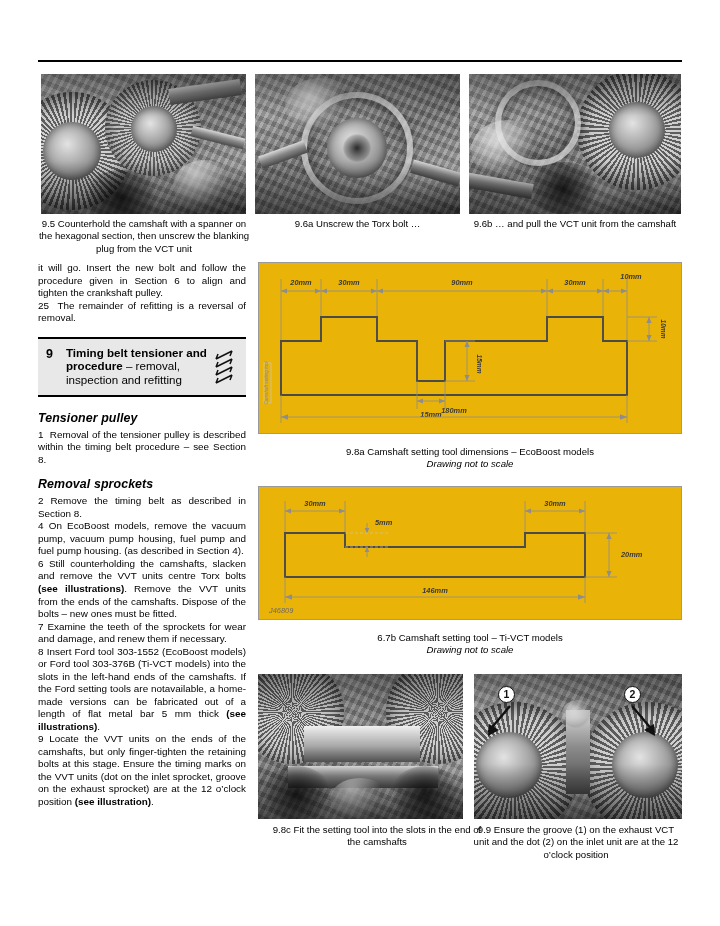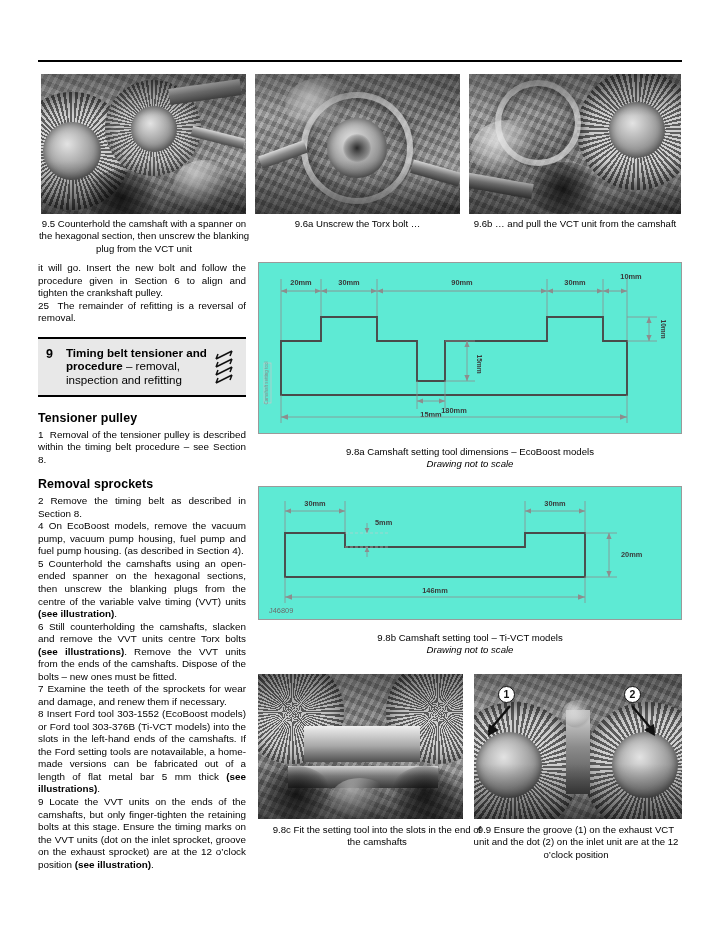--- a/index.html
+++ b/index.html
@@ -122,30 +122,31 @@
     padding-top: 1px;
   }
   .sect-title {
     font-size: 11.6px; line-height: 1.18; flex: 1 1 auto; padding-right: 2px;
   }
   .sect-title .strong { font-weight: 700; }
   .sect-title .light { font-weight: 400; text-align: right; }
   .spanner-icon { flex: 0 0 26px; width: 26px; height: 40px; margin-top: 1px; }
 
   .sub-head {
-    font-size: 12.4px; font-weight: 700; 
+    font-size: 12.4px; font-weight: 700; font-style: italic;
     margin: 2px 0 4px 0; letter-spacing: .1px;
   }
   .gap { height: 9px; }
 
   
   .drawing {
     position: absolute;
-    background: #5eead4;
+    background: #eab308;
     border: 1.3px solid #9a9a9a;
+    font-style: italic;
   }
   .drawing svg { display: block; }
 
   .dim-txt { font-family: "Liberation Sans", sans-serif; font-size: 7.4px; font-weight: 700; fill: #3a3a3a; }
   .dim-txt-sm { font-family: "Liberation Sans", sans-serif; font-size: 6.6px; font-weight: 700; fill: #3a3a3a; }
   .ref-txt { font-family: "Liberation Sans", sans-serif; font-size: 7.4px; fill: #6a6a6a; }
   .side-txt { font-family: "Liberation Sans", sans-serif; font-size: 4.6px; fill: #8a8a8a; }
 
   
   .callout {
@@ -228,21 +229,20 @@
 
     <div class="sub-head">Tensioner pulley</div>
     <p class="body-p"><span class="step-num">1</span>&nbsp; <span>Removal of the tensioner pulley is described within the timing belt procedure – see Section 8.</span></p>
 
     <div class="gap"></div>
 
     <div class="sub-head">Removal sprockets</div>
 
     <p class="body-p"><span class="step-num">2</span> <span>Remove the timing belt as described in Section 8.</span></p>
     <p class="body-p"><span class="step-num">4</span> <span>On EcoBoost models, remove the vacuum pump, vacuum pump housing, fuel pump and fuel pump housing. (as described in Section 4).</span></p>
-    <p class="body-p"><span class="step-num">5</span> <span>Counterhold the camshafts using an open-ended spanner on the hexagonal sections, then unscrew the blanking plugs from the centre of the variable valve timing (VVT) units </span><b>(see illustration)</b><span>.</span></p>
     <p class="body-p"><span class="step-num">6</span> <span>Still counterholding the camshafts, slacken and remove the VVT units centre Torx bolts </span><b>(see illustrations)</b><span>. Remove the VVT units from the ends of the camshafts. Dispose of the bolts – new ones must be fitted.</span></p>
     <p class="body-p"><span class="step-num">7</span> <span>Examine the teeth of the sprockets for wear and damage, and renew them if necessary.</span></p>
     <p class="body-p"><span class="step-num">8</span> <span>Insert Ford tool 303-1552 (EcoBoost models) or Ford tool 303-376B (Ti-VCT models) into the slots in the left-hand ends of the camshafts. If the Ford setting tools are notavailable, a home-made versions can be fabricated out of a length of flat metal bar 5 mm thick </span><b>(see illustrations)</b><span>.</span></p>
     <p class="body-p"><span class="step-num">9</span> <span>Locate the VVT units on the ends of the camshafts, but only finger-tighten the retaining bolts at this stage. Ensure the timing marks on the VVT units (dot on the inlet sprocket, groove on the exhaust sprocket) are at the 12 o’clock position </span><b>(see illustration)</b><span>.</span></p>
   </div>
 
   <div class="drawing" style="left:258px; top:262px; width:424px; height:172px;">
     <svg width="422" height="170" viewBox="0 0 422 170">
 
       <g stroke="#8d8d8d" stroke-width="0.8">
@@ -390,21 +390,21 @@
       </g>
       <g fill="#8d8d8d">
         <path d="M26 110 l7 -2.8 v5.6 z"></path>
           <path d="M326 110 l-7 -2.8 v5.6 z"></path>
       </g>
       <text class="dim-txt" x="176" y="106" text-anchor="middle">146mm</text>
 
       <text class="ref-txt" x="10" y="126">J46809</text>
     </svg>
   </div>
-  <div class="caption" style="left:258px; top:632px; width:424px;">9.8b Camshaft setting tool – Ti-VCT models</div>
+  <div class="caption" style="left:258px; top:632px; width:424px;">6.7b Camshaft setting tool – Ti-VCT models</div>
   <div class="cap-sub" style="left:258px; top:644px; width:424px;">Drawing not to scale</div>
 
   <div class="photo" style="left:258px; top:674px; width:205px; height:145px;">
     <div class="grain"></div>
     <div class="gear" style="left:-18px; top:-14px; width:104px; height:104px;"></div>
     <div class="gear" style="left:128px; top:-14px; width:104px; height:104px;"></div>
     <div class="bar" style="left:46px; top:52px; width:116px; height:36px; background:linear-gradient(180deg,#efefef,#a9a9a9 55%,#4f4f4f);"></div>
     <div class="bar" style="left:30px; top:92px; width:150px; height:22px;"></div>
     <div class="dark" style="left:4px; top:92px; width:70px; height:56px;"></div>
     <div class="dark" style="left:132px; top:92px; width:70px; height:56px;"></div>

